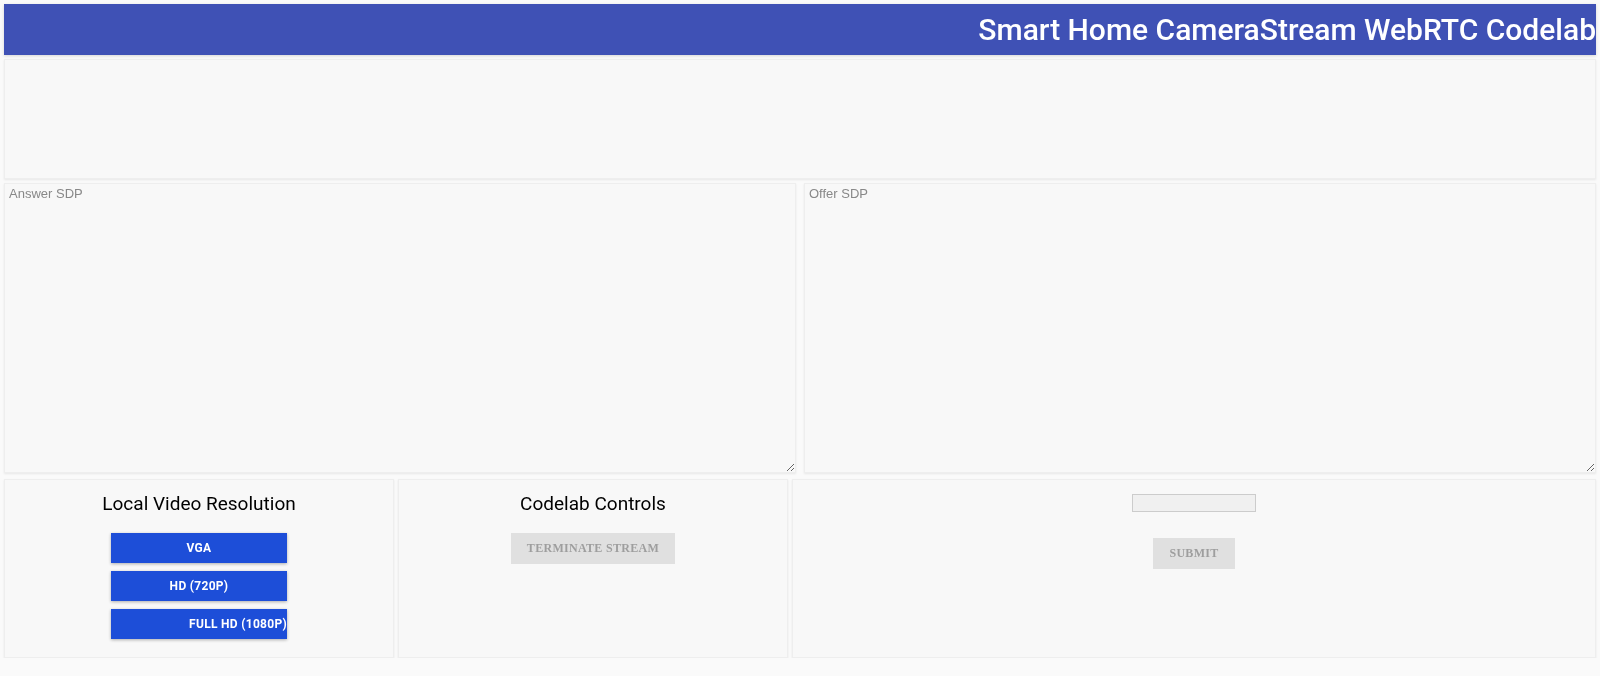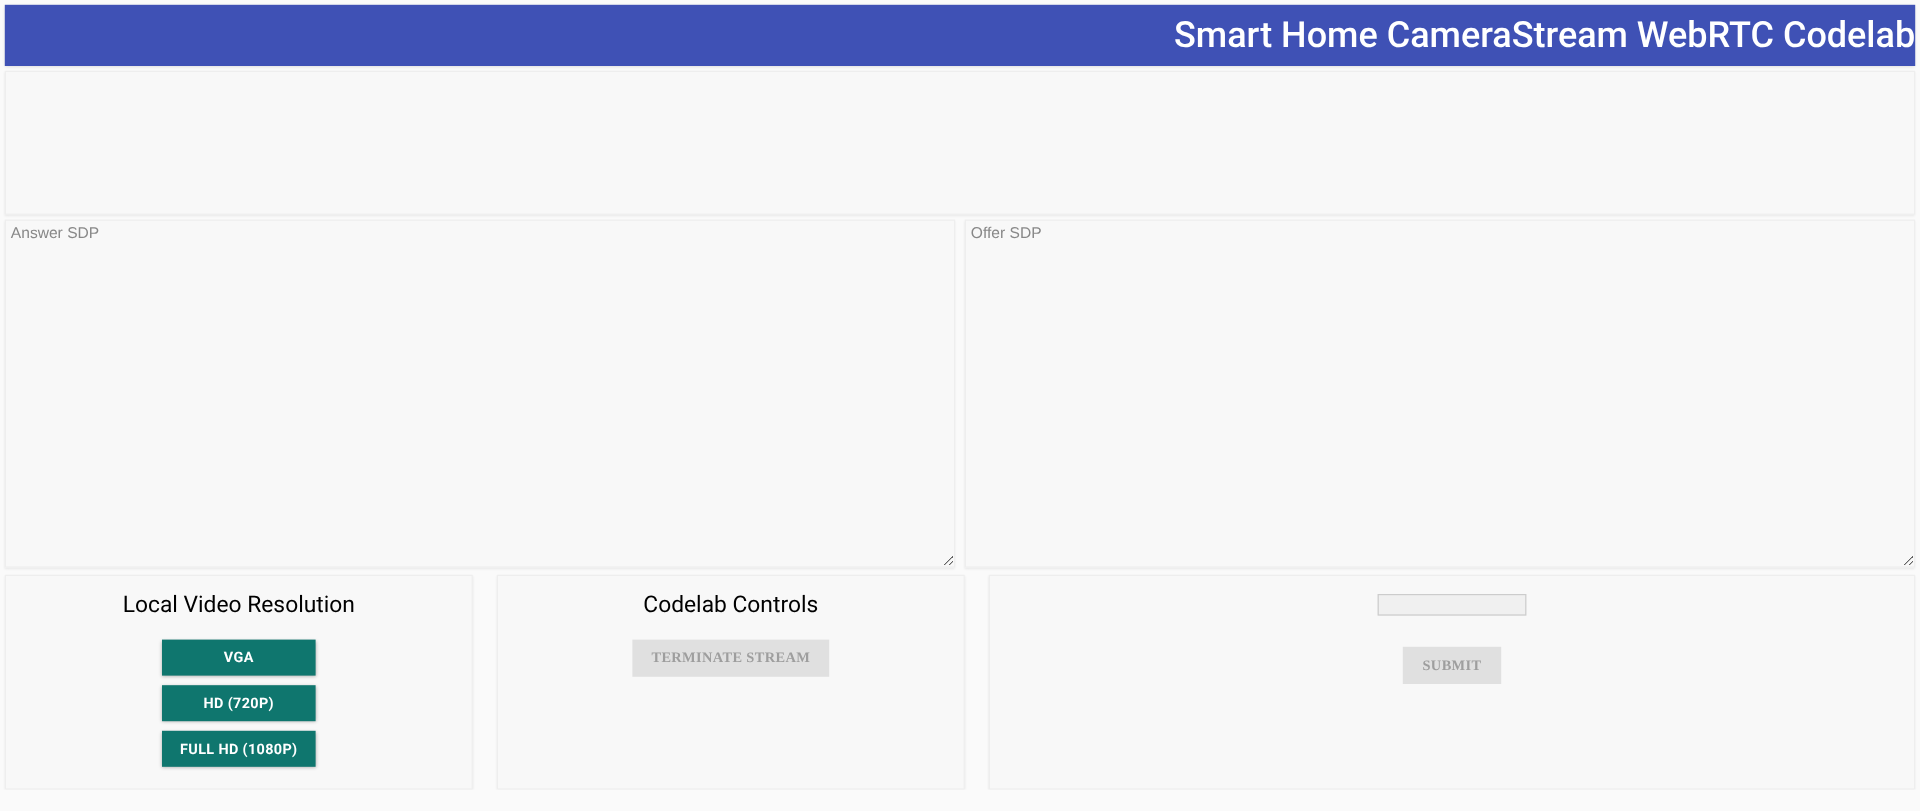--- a/index.html
+++ b/index.html
@@ -47,21 +47,21 @@
       border: 1px solid #eee;
       background: #f8f8f8;
       resize: both;
       box-shadow: 0 1px 2px rgba(0,0,0,0.08);
     }
     .sdp-row textarea::placeholder {
       color: #888;
     }
     .controls-row {
       display: flex;
-      gap: 20px;
+      gap: 4px;
       margin: 6px 4px 0 4px;
     }
     .panel {
       background: #f8f8f8;
       border: 1px solid #eee;
       box-shadow: 0 1px 2px rgba(0,0,0,0.08);
       text-align: center;
       padding: 12px 0 18px 0;
     }
     .panel h2 {
@@ -74,36 +74,37 @@
       width: 390px;
     }
     .panel.stream {
       width: 390px;
     }
     .panel.token {
       flex: 1;
     }
     .btn-primary {
       display: block;
-      width: 128px;
+      width: 176px;
       margin: 0 auto 8px auto;
-      background: #0f766e;
+      background: #1d4ed8;
       color: #fff;
       border: none;
       font-size: 12px;
       font-weight: 700;
       letter-spacing: 0.3px;
       padding: 8px 0;
       cursor: pointer;
       box-shadow: 0 1px 3px rgba(0,0,0,0.3);
       text-transform: uppercase;
       font-family: inherit;
     }
     .btn-primary:last-child {
       margin-bottom: 0;
+      text-align: right;
     }
     .btn-disabled {
       background: #e0e0e0;
       color: #9e9e9e;
       border: none;
       font-size: 12px;
       font-weight: 700;
       letter-spacing: 0.3px;
       padding: 8px 16px;
       text-transform: uppercase;

